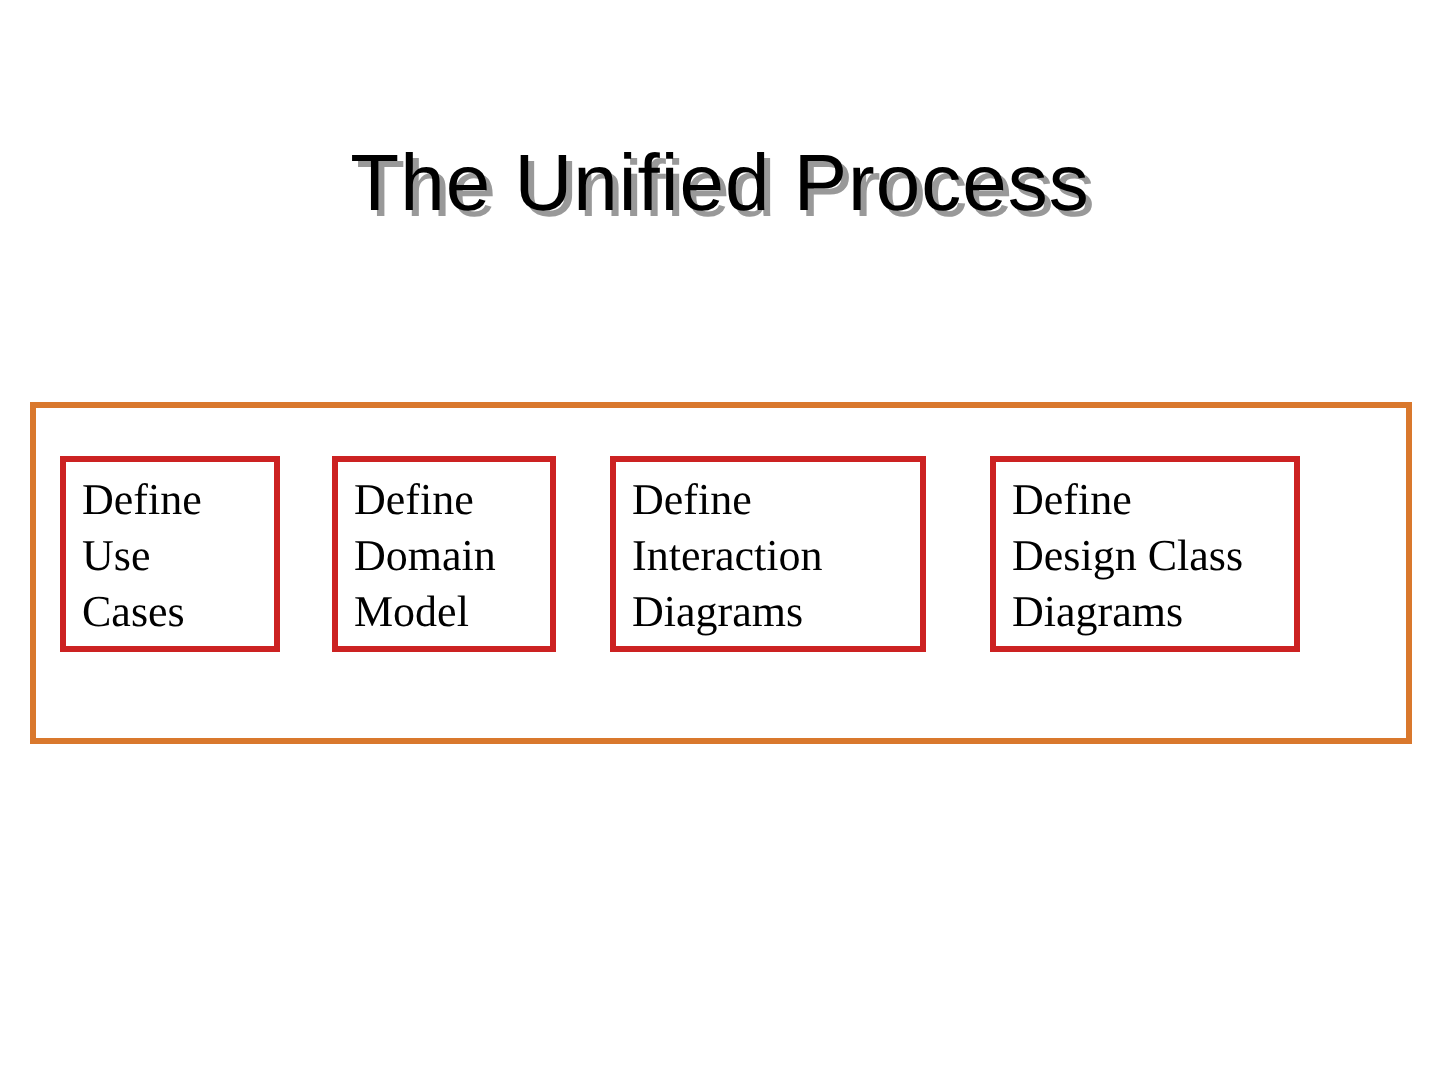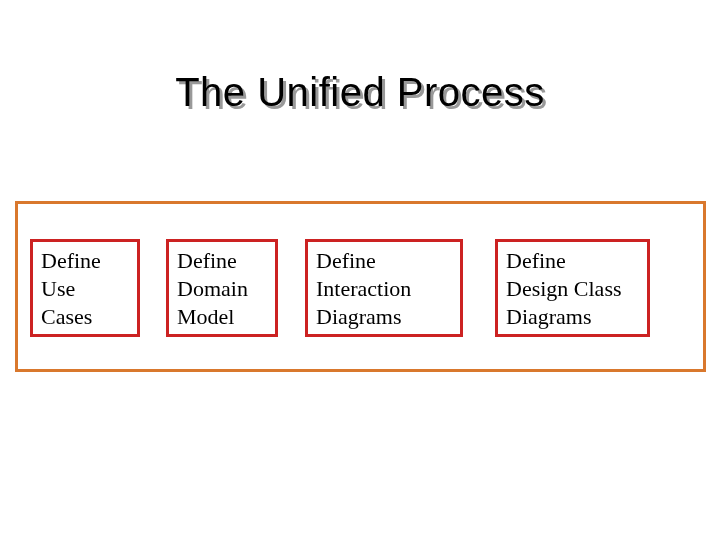--- a/index.html
+++ b/index.html
@@ -35,21 +35,21 @@
     left: 15px;
     top: 201px;
     width: 691px;
     height: 171px;
     box-sizing: border-box;
     border: 3px solid var(--color-container-border, #d9782d);
     background: transparent;
   }
   .step {
     position: absolute;
-    top: 239px;
+    top: 228px;
     height: 98px;
     box-sizing: border-box;
     border: 3px solid var(--color-step-border, #cc2222);
     background: var(--color-background, #ffffff);
   }
   .step-label {
     display: block;
     padding: 5px 4px 0 8px;
     font-family: "Liberation Serif", serif;
     font-size: 22px;

